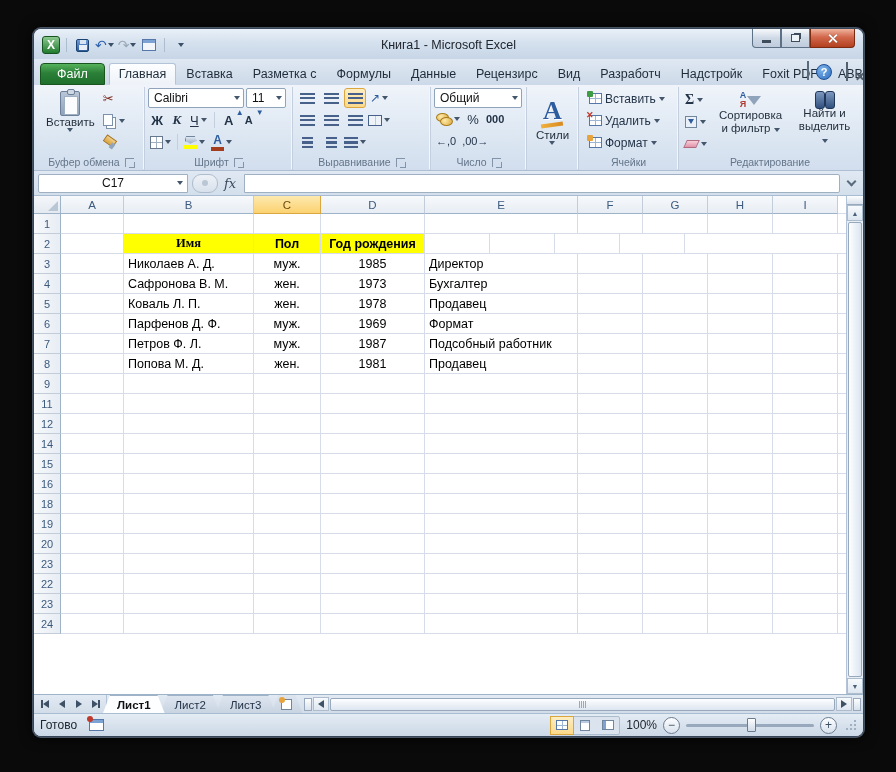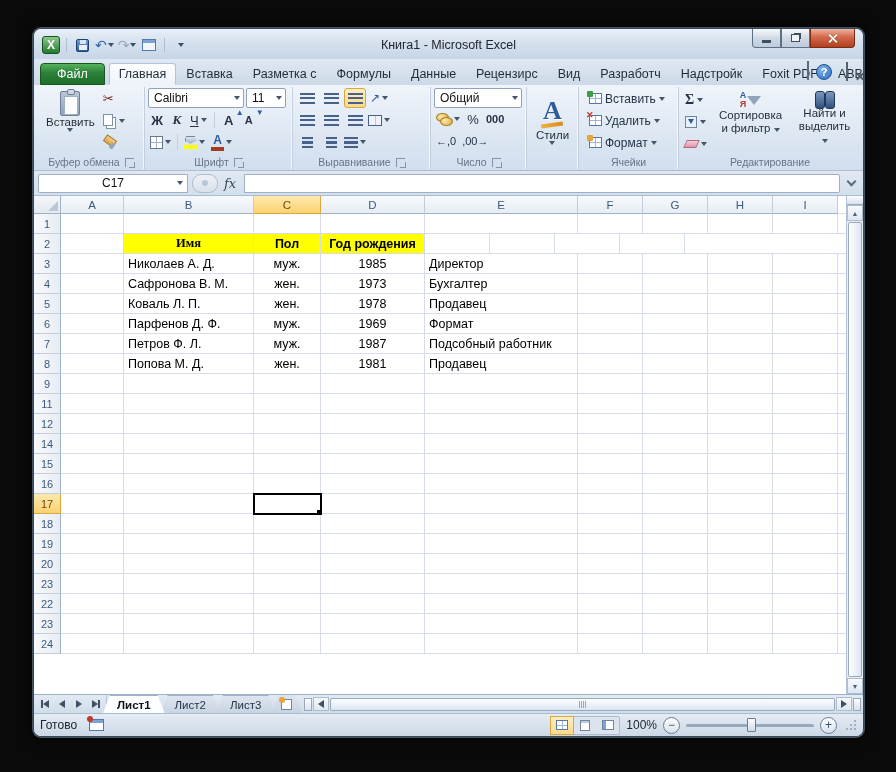--- a/index.html
+++ b/index.html
@@ -692,33 +692,20 @@
             <div class="cell" style="width: 67px; flex: 0 0 67px;"></div>
             <div class="cell" style="width: 104px; flex: 0 0 104px;"></div>
             <div class="cell" style="width: 153px; flex: 0 0 153px;"></div>
             <div class="cell" style="width: 65px; flex: 0 0 65px;"></div>
             <div class="cell" style="width: 65px; flex: 0 0 65px;"></div>
             <div class="cell" style="width: 65px; flex: 0 0 65px;"></div>
             <div class="cell" style="width: 65px; flex: 0 0 65px;"></div>
             <div class="filler"></div>
           </div>
           <div class="grow-row">
-            <div class="rhead hl">17</div>
-            <div class="cell" style="width: 63px; flex: 0 0 63px;"></div>
-            <div class="cell" style="width: 130px; flex: 0 0 130px;"></div>
-            <div class="cell selcell" style="width: 67px; flex: 0 0 67px;"></div>
-            <div class="cell" style="width: 104px; flex: 0 0 104px;"></div>
-            <div class="cell" style="width: 153px; flex: 0 0 153px;"></div>
-            <div class="cell" style="width: 65px; flex: 0 0 65px;"></div>
-            <div class="cell" style="width: 65px; flex: 0 0 65px;"></div>
-            <div class="cell" style="width: 65px; flex: 0 0 65px;"></div>
-            <div class="cell" style="width: 65px; flex: 0 0 65px;"></div>
-            <div class="filler"></div>
-          </div>
-          <div class="grow-row">
             <div class="rhead">18</div>
             <div class="cell" style="width: 63px; flex: 0 0 63px;"></div>
             <div class="cell" style="width: 130px; flex: 0 0 130px;"></div>
             <div class="cell" style="width: 67px; flex: 0 0 67px;"></div>
             <div class="cell" style="width: 104px; flex: 0 0 104px;"></div>
             <div class="cell" style="width: 153px; flex: 0 0 153px;"></div>
             <div class="cell" style="width: 65px; flex: 0 0 65px;"></div>
             <div class="cell" style="width: 65px; flex: 0 0 65px;"></div>
             <div class="cell" style="width: 65px; flex: 0 0 65px;"></div>
             <div class="cell" style="width: 65px; flex: 0 0 65px;"></div>

